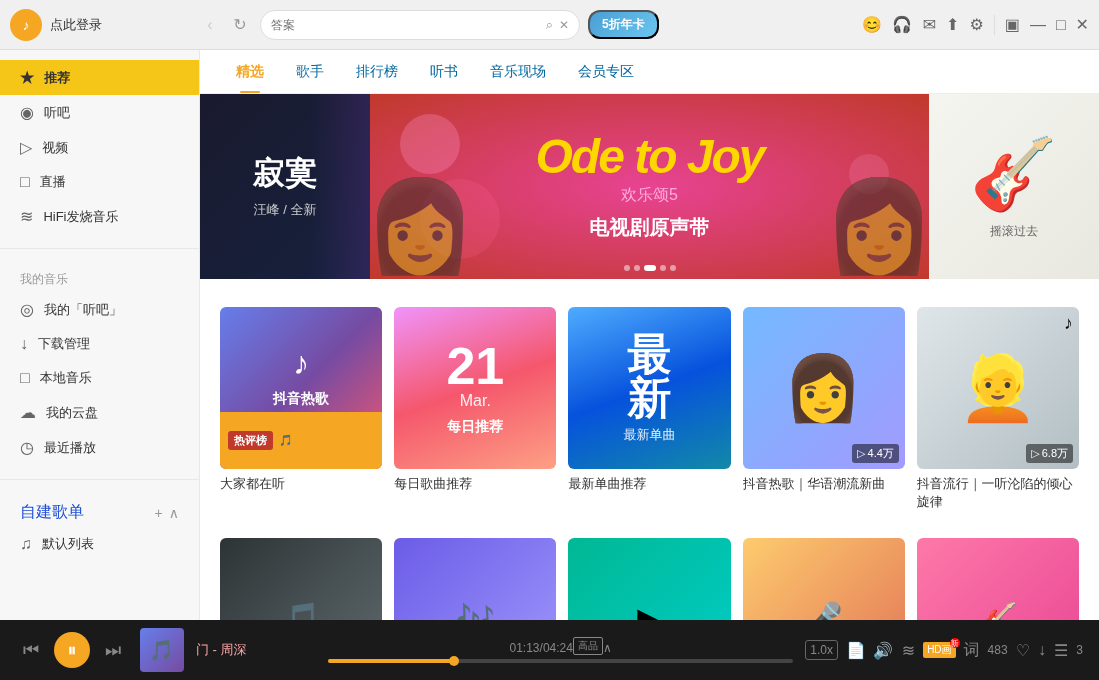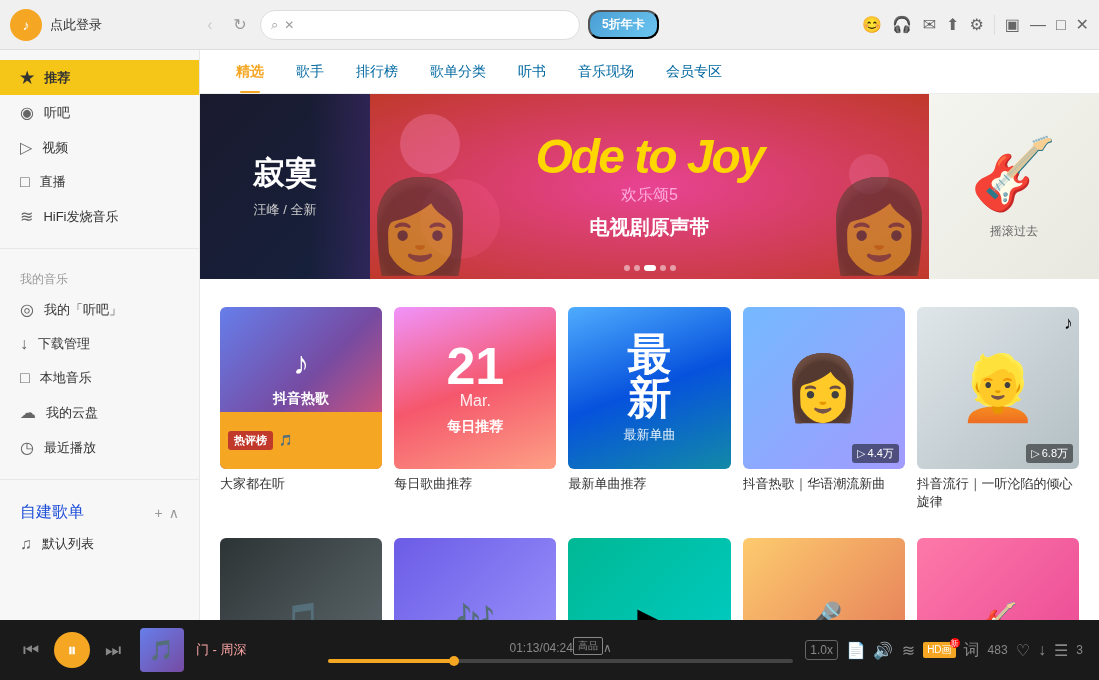--- a/index.html
+++ b/index.html
@@ -333,20 +333,21 @@
 <div class="top-bar">
   <div class="logo-area">
     <div class="logo-circle">♪</div>
     <span class="login-text">点此登录</span>
   </div>
   <div class="nav-controls">
     <button class="nav-btn" disabled="">‹</button>
     <button class="nav-btn">↻</button>
   </div>
   <div class="search-bar">
+    <input class="search-input" type="text" placeholder="答案" style="">
     <span class="search-icon">⌕</span>
     <span style="color:#999;font-size:12px;">✕</span>
   </div>
   <button class="vip-badge">5折年卡</button>
   <div class="top-icons">
     <span class="top-icon">😊</span>
     <span class="top-icon">🎧</span>
     <span class="top-icon">✉</span>
     <span class="top-icon">⬆</span>
     <span class="top-icon">⚙</span>
@@ -426,21 +427,20 @@
       </div>
     </div>
   </div>
 
   <div class="content-area">
 
     <div class="nav-tabs">
       <div class="nav-tab active">精选</div>
       <div class="nav-tab">歌手</div>
       <div class="nav-tab">排行榜</div>
-      <div class="nav-tab">歌单分类</div>
       <div class="nav-tab">听书</div>
       <div class="nav-tab">音乐现场</div>
       <div class="nav-tab">会员专区</div>
     </div>
 
     <div class="scroll-content">
 
       <div class="banner-area">
 
         <div class="banner-left">

